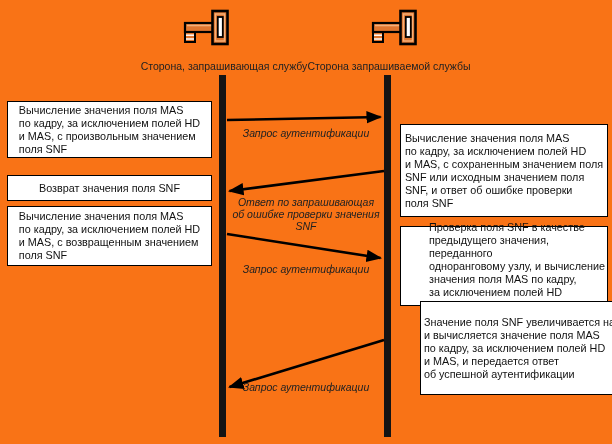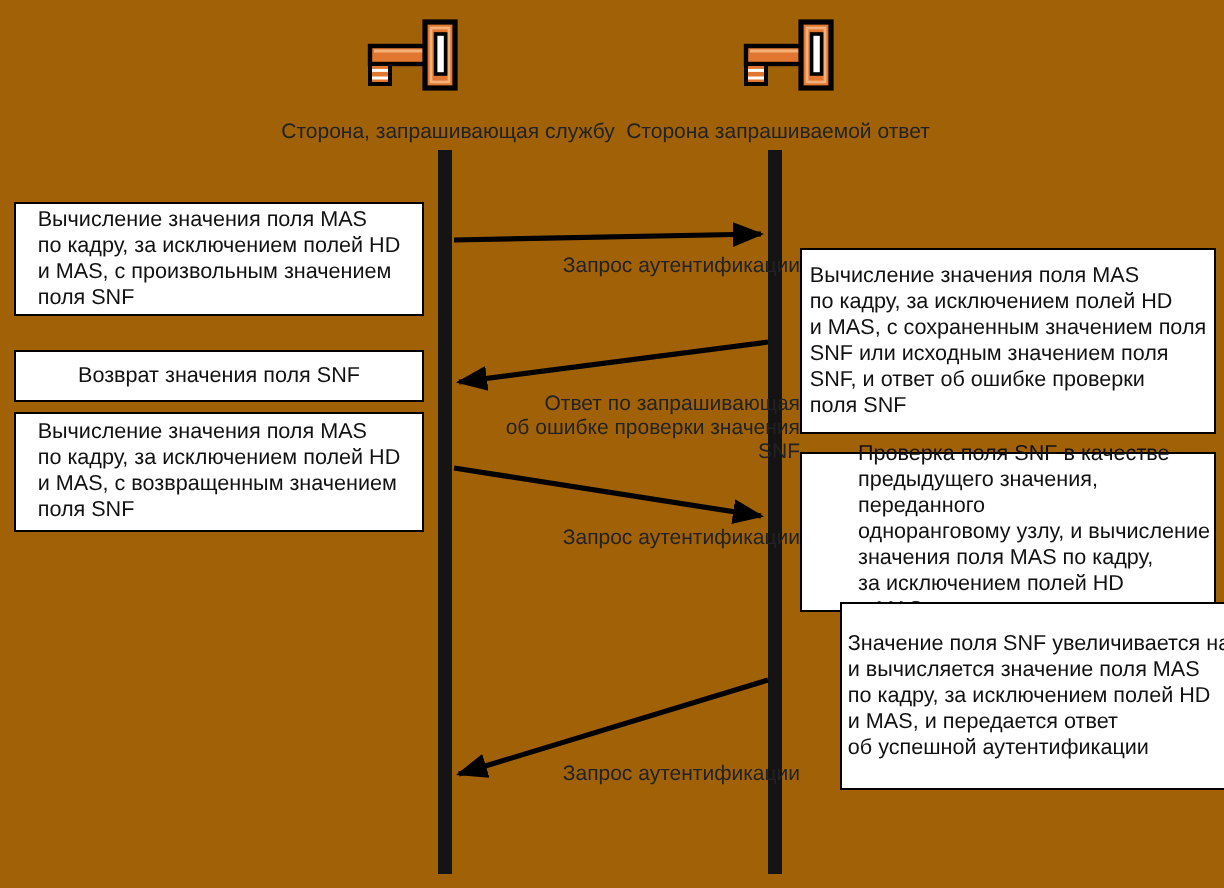--- a/index.html
+++ b/index.html
@@ -1,17 +1,17 @@
 <!DOCTYPE html>
 <html><head>
 <meta charset="utf-8">
 <style>
   html,body{margin:0;padding:0;background:#fff;}
   .canvas{
-    position:relative;width:612px;height:444px;background:#a16207;
+    position:relative;width:612px;height:444px;background:#f97316;
     font-family:"Liberation Sans", sans-serif;color:#1a1a1a;overflow:hidden;
   }
   .key{position:absolute;width:46px;height:40px;}
   .key-left{left:183px;top:8px;}
   .key-right{left:371px;top:8px;}
   .hdr{
     position:absolute;top:60px;width:180px;text-align:center;
     font-size:10.5px;line-height:13px;white-space:nowrap;color:#222;
   }
   .hdr-left{left:134px;}
@@ -28,22 +28,22 @@
   .rbox{left:400px;width:208px;}
   .b-l1{top:101px;height:57px;}
   .b-l2{top:175px;height:26px;}
   .b-l3{top:206px;height:60px;}
   .b-r1{top:96px;height:21px;}
   .b-r2{top:124px;height:93px;}
   .b-r3{top:226px;height:80px;padding-left:28px;}
   .b-r4{top:301px;height:94px;margin-left:20px;}
   .arrows{position:absolute;left:0;top:0;width:612px;height:444px;pointer-events:none;}
   .msg{
-    position:absolute;left:248px;width:152px;text-align:right;
-    font-size:10.5px;line-height:12px;white-space:pre-line;color:#222;
+    position:absolute;left:230px;width:152px;text-align:center;
+    font-size:10.5px;line-height:12px;font-style:italic;white-space:pre-line;color:#222;
   }
   .m1{top:127px;}
   .m2{top:196px;}
   .m3{top:263px;}
   .m4{top:381px;}
 </style>
 </head>
 <body>
 
 <div class="canvas">
@@ -67,21 +67,21 @@
       <rect x="2" y="24" width="10" height="10" stroke="#000" stroke-width="2" fill="#e0762f"></rect>
       <line x1="3" y1="27.2" x2="11" y2="27.2" stroke="#ffffff" stroke-width="1.5"></line>
       <line x1="3" y1="31" x2="11" y2="31" stroke="#ffffff" stroke-width="1.5"></line>
       <rect x="29.5" y="3" width="15" height="33" stroke="#000" stroke-width="2.6" fill="#e0762f"></rect>
       <rect x="32.5" y="6" width="9" height="27" fill="none" stroke="#f3b079" stroke-width="1.4"></rect>
       <rect x="34.8" y="9" width="5" height="20" fill="#ffffff" stroke="#000" stroke-width="1.8"></rect>
     </svg>
   </span>
 
   <div class="hdr hdr-left">Сторона, запрашивающая службу</div>
-  <div class="hdr hdr-right">Сторона запрашиваемой ответ</div>
+  <div class="hdr hdr-right">Сторона запрашиваемой службы</div>
 
   <div class="lifeline lifeline-left"></div>
   <div class="lifeline lifeline-right"></div>
 
   <div class="box lbox b-l1">Вычисление значения поля MAS
 по кадру, за исключением полей HD
 и MAS, с произвольным значением
 поля SNF</div>
   <div class="box lbox b-l2">Возврат значения поля SNF</div>
   <div class="box lbox b-l3">Вычисление значения поля MAS

